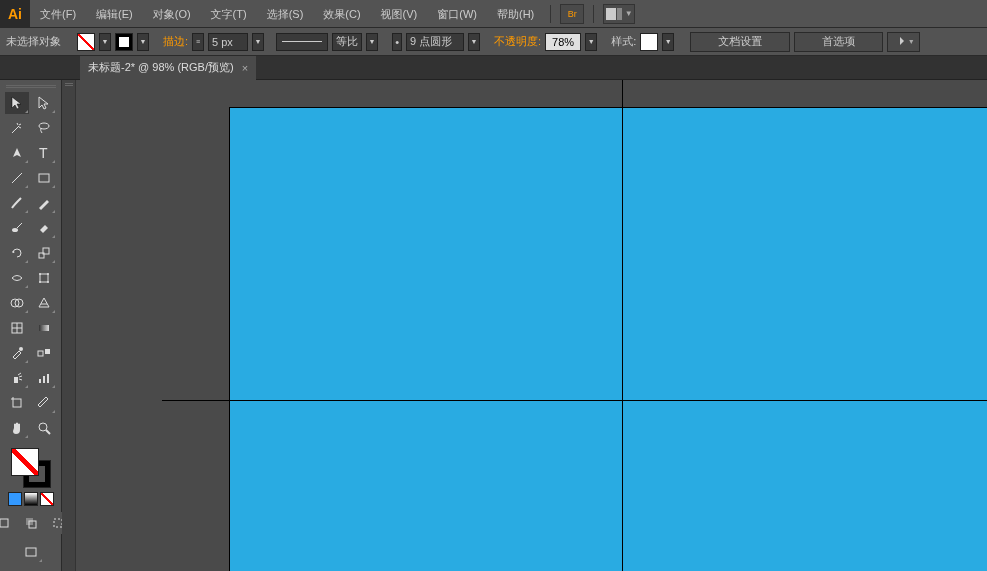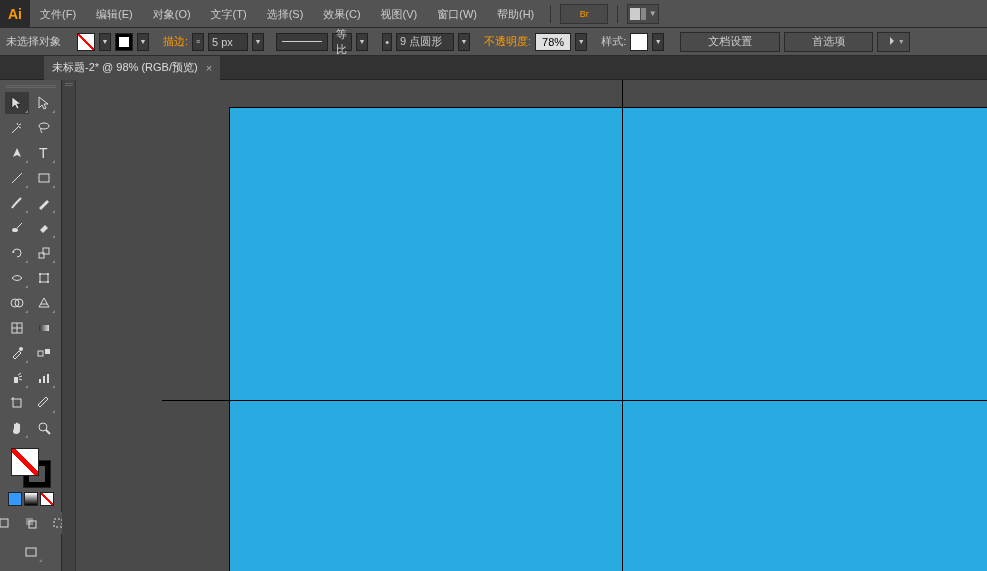--- a/index.html
+++ b/index.html
@@ -1,38 +1,38 @@
 <!DOCTYPE html>
 <html><head>
 <meta charset="utf-8">
 <style>
 * { margin: 0; padding: 0; box-sizing: border-box; font-family: "Microsoft YaHei", sans-serif; }
 body { background: #4a4a4a; width: 987px; height: 571px; overflow: hidden; color: #ccc; font-size: 11px; }
 .menubar { height: 28px; background: #535353; display: flex; align-items: center; border-bottom: 1px solid #2a2a2a; }
 .app-icon { width: 30px; height: 28px; background: #2a2a2a; color: #ff9a00; display: flex; align-items: center; justify-content: center; font-weight: bold; font-size: 14px; }
 .menu-item { padding: 0 10px; height: 28px; line-height: 28px; cursor: pointer; }
 .menu-div { width: 1px; height: 18px; background: #333; margin: 0 6px; }
-.menu-btn { width: 48px; height: 20px; background: #4a4a4a; border: 1px solid #333; margin: 0 3px; display: flex; align-items: center; justify-content: center; font-size: 9px; }
+.menu-btn { width: 24px; height: 20px; background: #4a4a4a; border: 1px solid #333; margin: 0 3px; display: flex; align-items: center; justify-content: center; font-size: 9px; }
 .chev { font-size: 8px; margin-left: 3px; color: #aaa; }
 
 .optbar { height: 28px; background: #535353; display: flex; align-items: center; padding: 0 6px; border-bottom: 1px solid #2a2a2a; gap: 4px; }
 .opt-lbl { color: #ccc; white-space: nowrap; }
 .opt-lbl.or { color: #ff9a00; }
 .sw { width: 18px; height: 18px; border: 1px solid #222; display: inline-block; }
 .sw.nofill { background: linear-gradient(to top right, white 0%, white 44%, red 44%, red 56%, white 56%, white 100%); }
 .sw.stroke { background: white; box-shadow: inset 0 0 0 3px black, inset 0 0 0 4px white; }
 .sw.white { background: white; }
 .dd { width: 12px; height: 18px; background: #3a3a3a; border: 1px solid #222; display: flex; align-items: center; justify-content: center; font-size: 7px; }
 .fld { height: 18px; background: #3a3a3a; border: 1px solid #222; color: #ccc; padding: 0 3px; display: flex; align-items: center; }
 .stroke-prev { width: 52px; height: 18px; background: #3a3a3a; border: 1px solid #222; display: flex; align-items: center; justify-content: center; }
 .stroke-prev span { width: 40px; height: 1px; background: #ccc; }
 .opac { width: 36px; height: 18px; background: #e0e0e0; border: 1px solid #222; color: #000; padding: 0 2px; display: flex; align-items: center; justify-content: center; }
 .btn { height: 20px; padding: 0 27px; background: #4a4a4a; border: 1px solid #2a2a2a; display: flex; align-items: center; cursor: pointer; }
 
-.tabbar { height: 24px; background: #323232; display: flex; align-items: center; padding-left: 44px; border-bottom: 1px solid #222; }
+.tabbar { height: 24px; background: #323232; display: flex; align-items: center; padding-left: 80px; border-bottom: 1px solid #222; }
 .tab { height: 24px; background: #4a4a4a; padding: 0 8px; display: flex; align-items: center; gap: 8px; color: #ddd; }
 .tab-x { color: #aaa; cursor: pointer; }
 
 .workarea { position: absolute; top: 80px; left: 0; right: 0; bottom: 0; display: flex; }
 .tools { width: 62px; background: #535353; border-right: 1px solid #2a2a2a; padding: 2px 0; display: flex; flex-direction: column; align-items: center; }
 .grip { width: 50px; height: 8px; display: flex; flex-direction: column; gap: 1px; justify-content: center; margin-bottom: 2px; }
 .grip div { height: 1px; background: #666; }
 .trow { display: flex; gap: 3px; margin-bottom: 3px; }
 .tool { width: 24px; height: 22px; background: #535353; display: flex; align-items: center; justify-content: center; cursor: pointer; position: relative; }
 .tool.sel { background: #3a3a3a; }
@@ -87,21 +87,21 @@
   <span class="dd">▼</span>
   <div style="width:6px"></div>
   <span class="opt-lbl or">描边:</span>
   <span class="dd">≡</span>
   <span class="fld" style="width:40px">5 px</span>
   <span class="dd">▼</span>
   <div style="width:4px"></div>
   <span class="stroke-prev">
       <span></span>
     </span>
-  <span class="fld" style="width:20px">等比</span>
+  <span class="fld" style="width:30px">等比</span>
   <span class="dd">▼</span>
   <div style="width:6px"></div>
   <span class="fld" style="width:10px;justify-content:center">•</span>
   <span class="fld" style="width:58px">9 点圆形</span>
   <span class="dd">▼</span>
   <div style="width:6px"></div>
   <span class="opt-lbl or">不透明度:</span>
   <span class="opac">78%</span>
   <span class="dd">▼</span>
   <div style="width:6px"></div>

